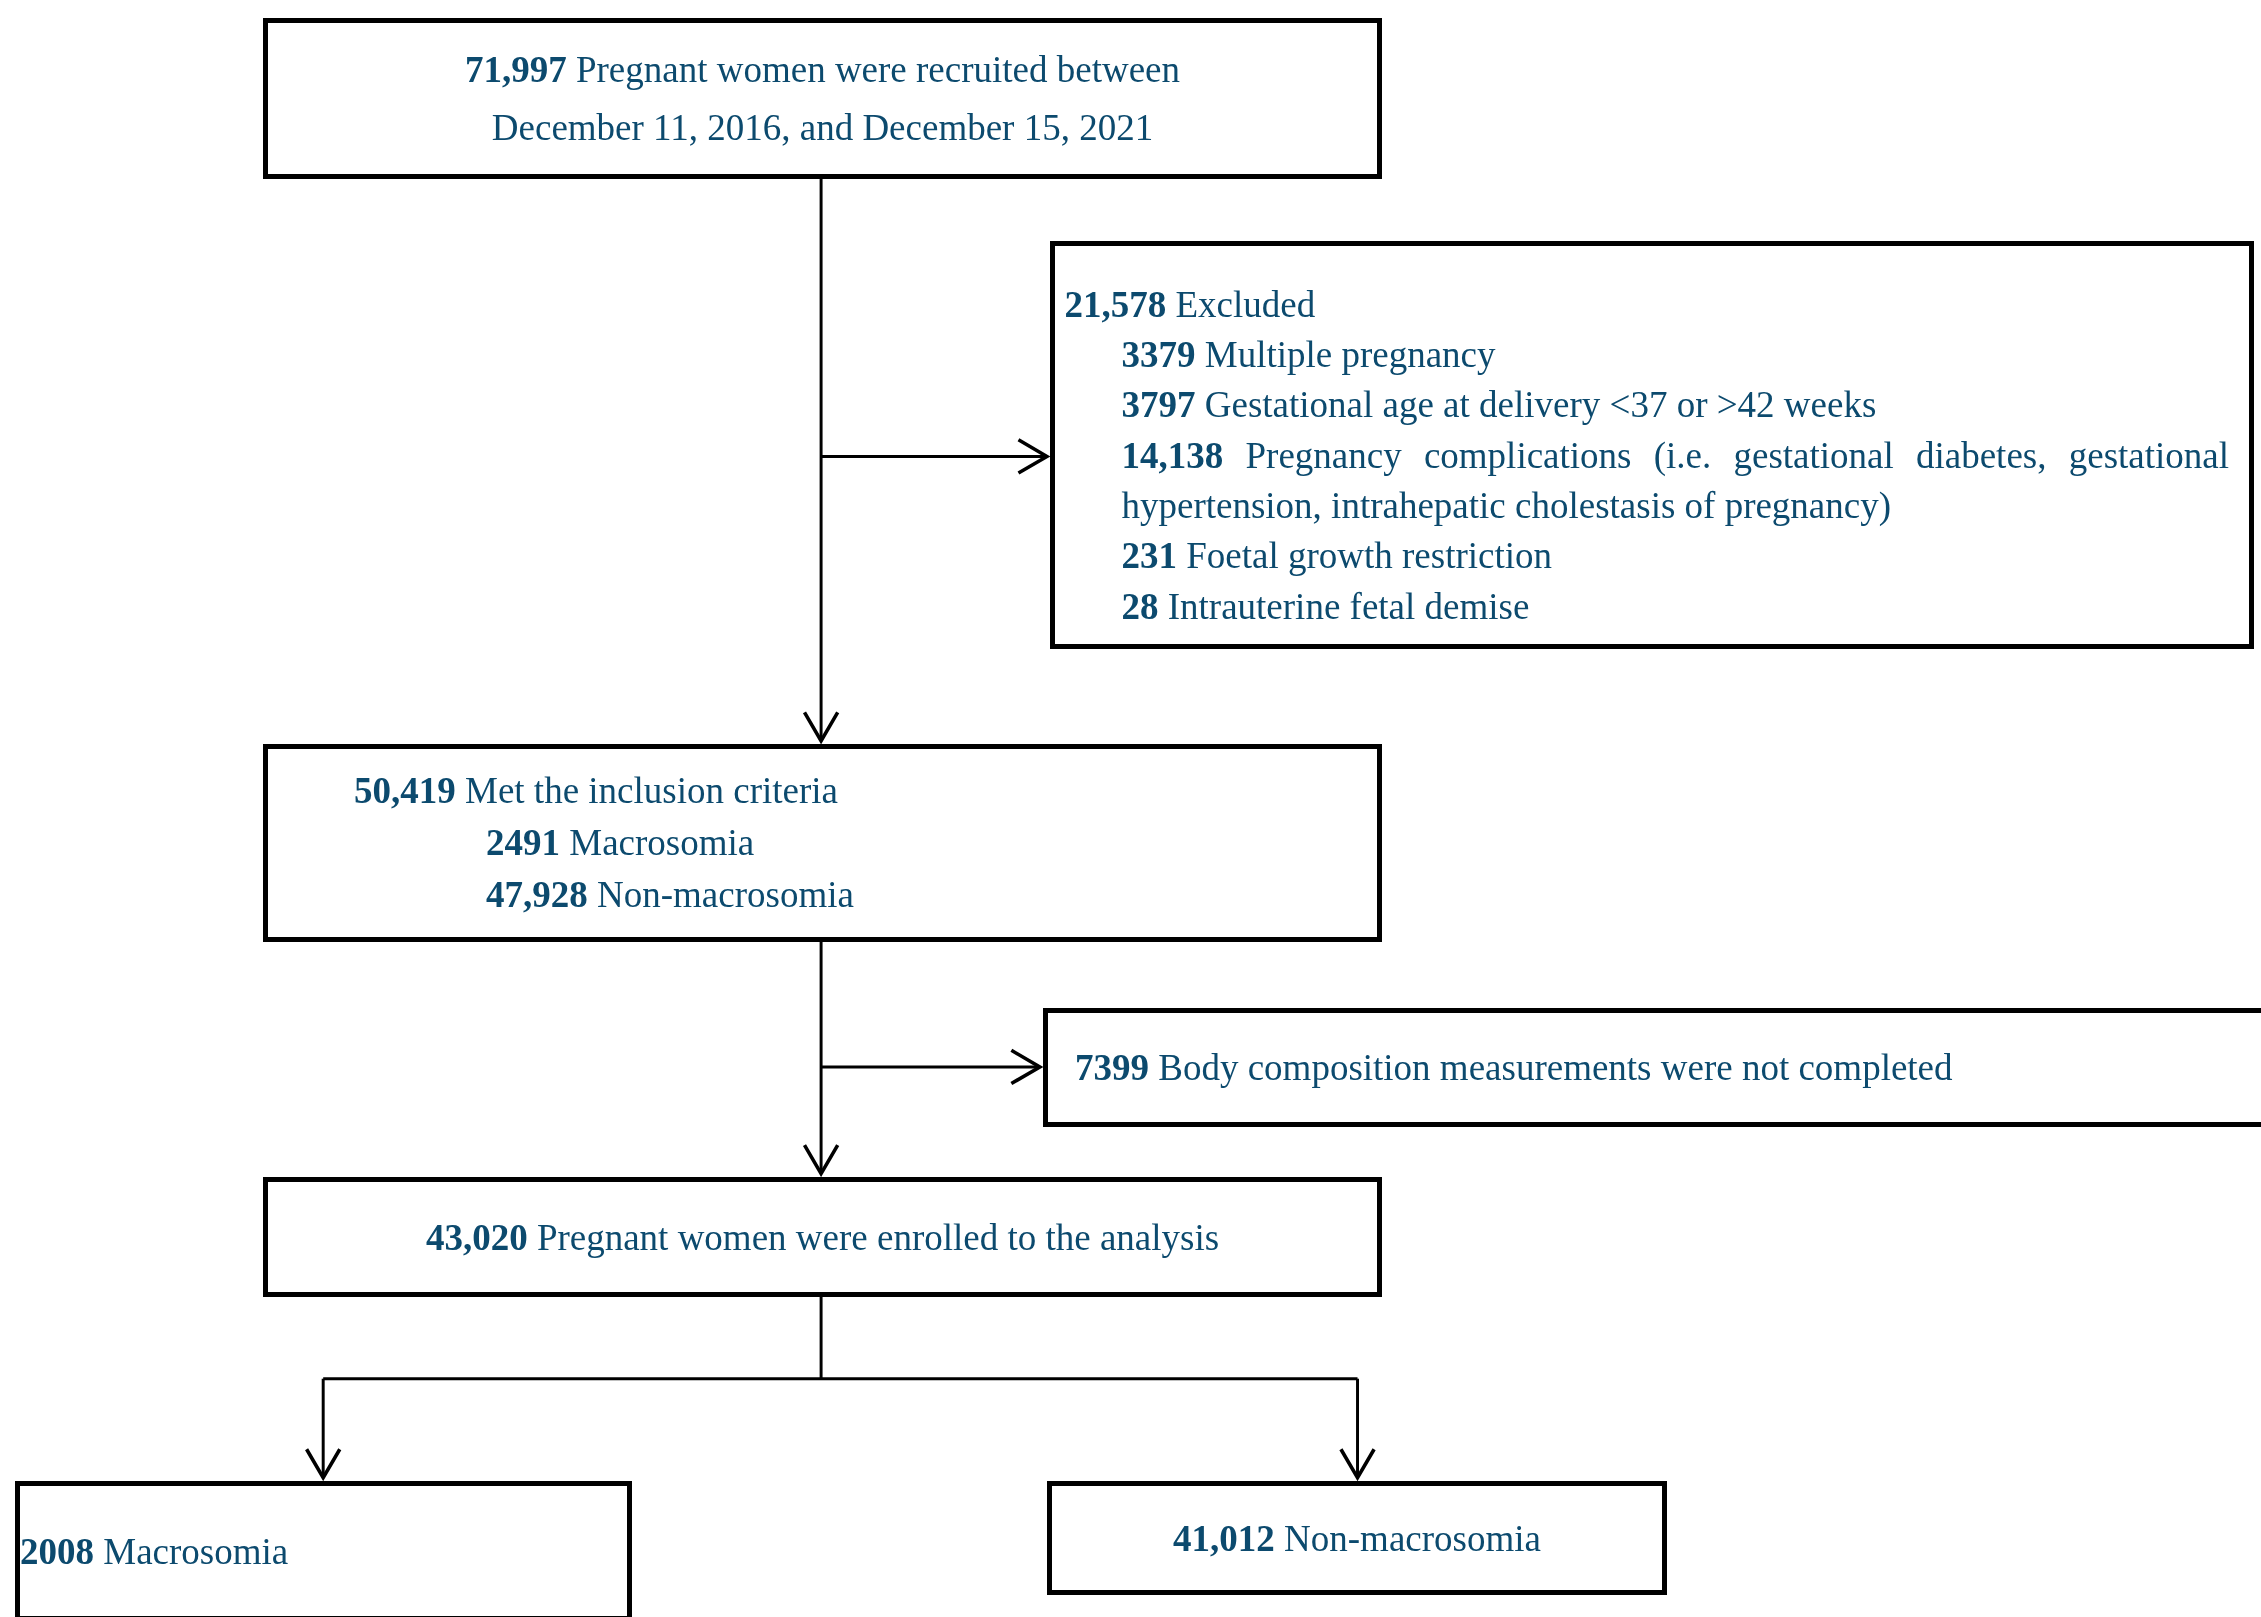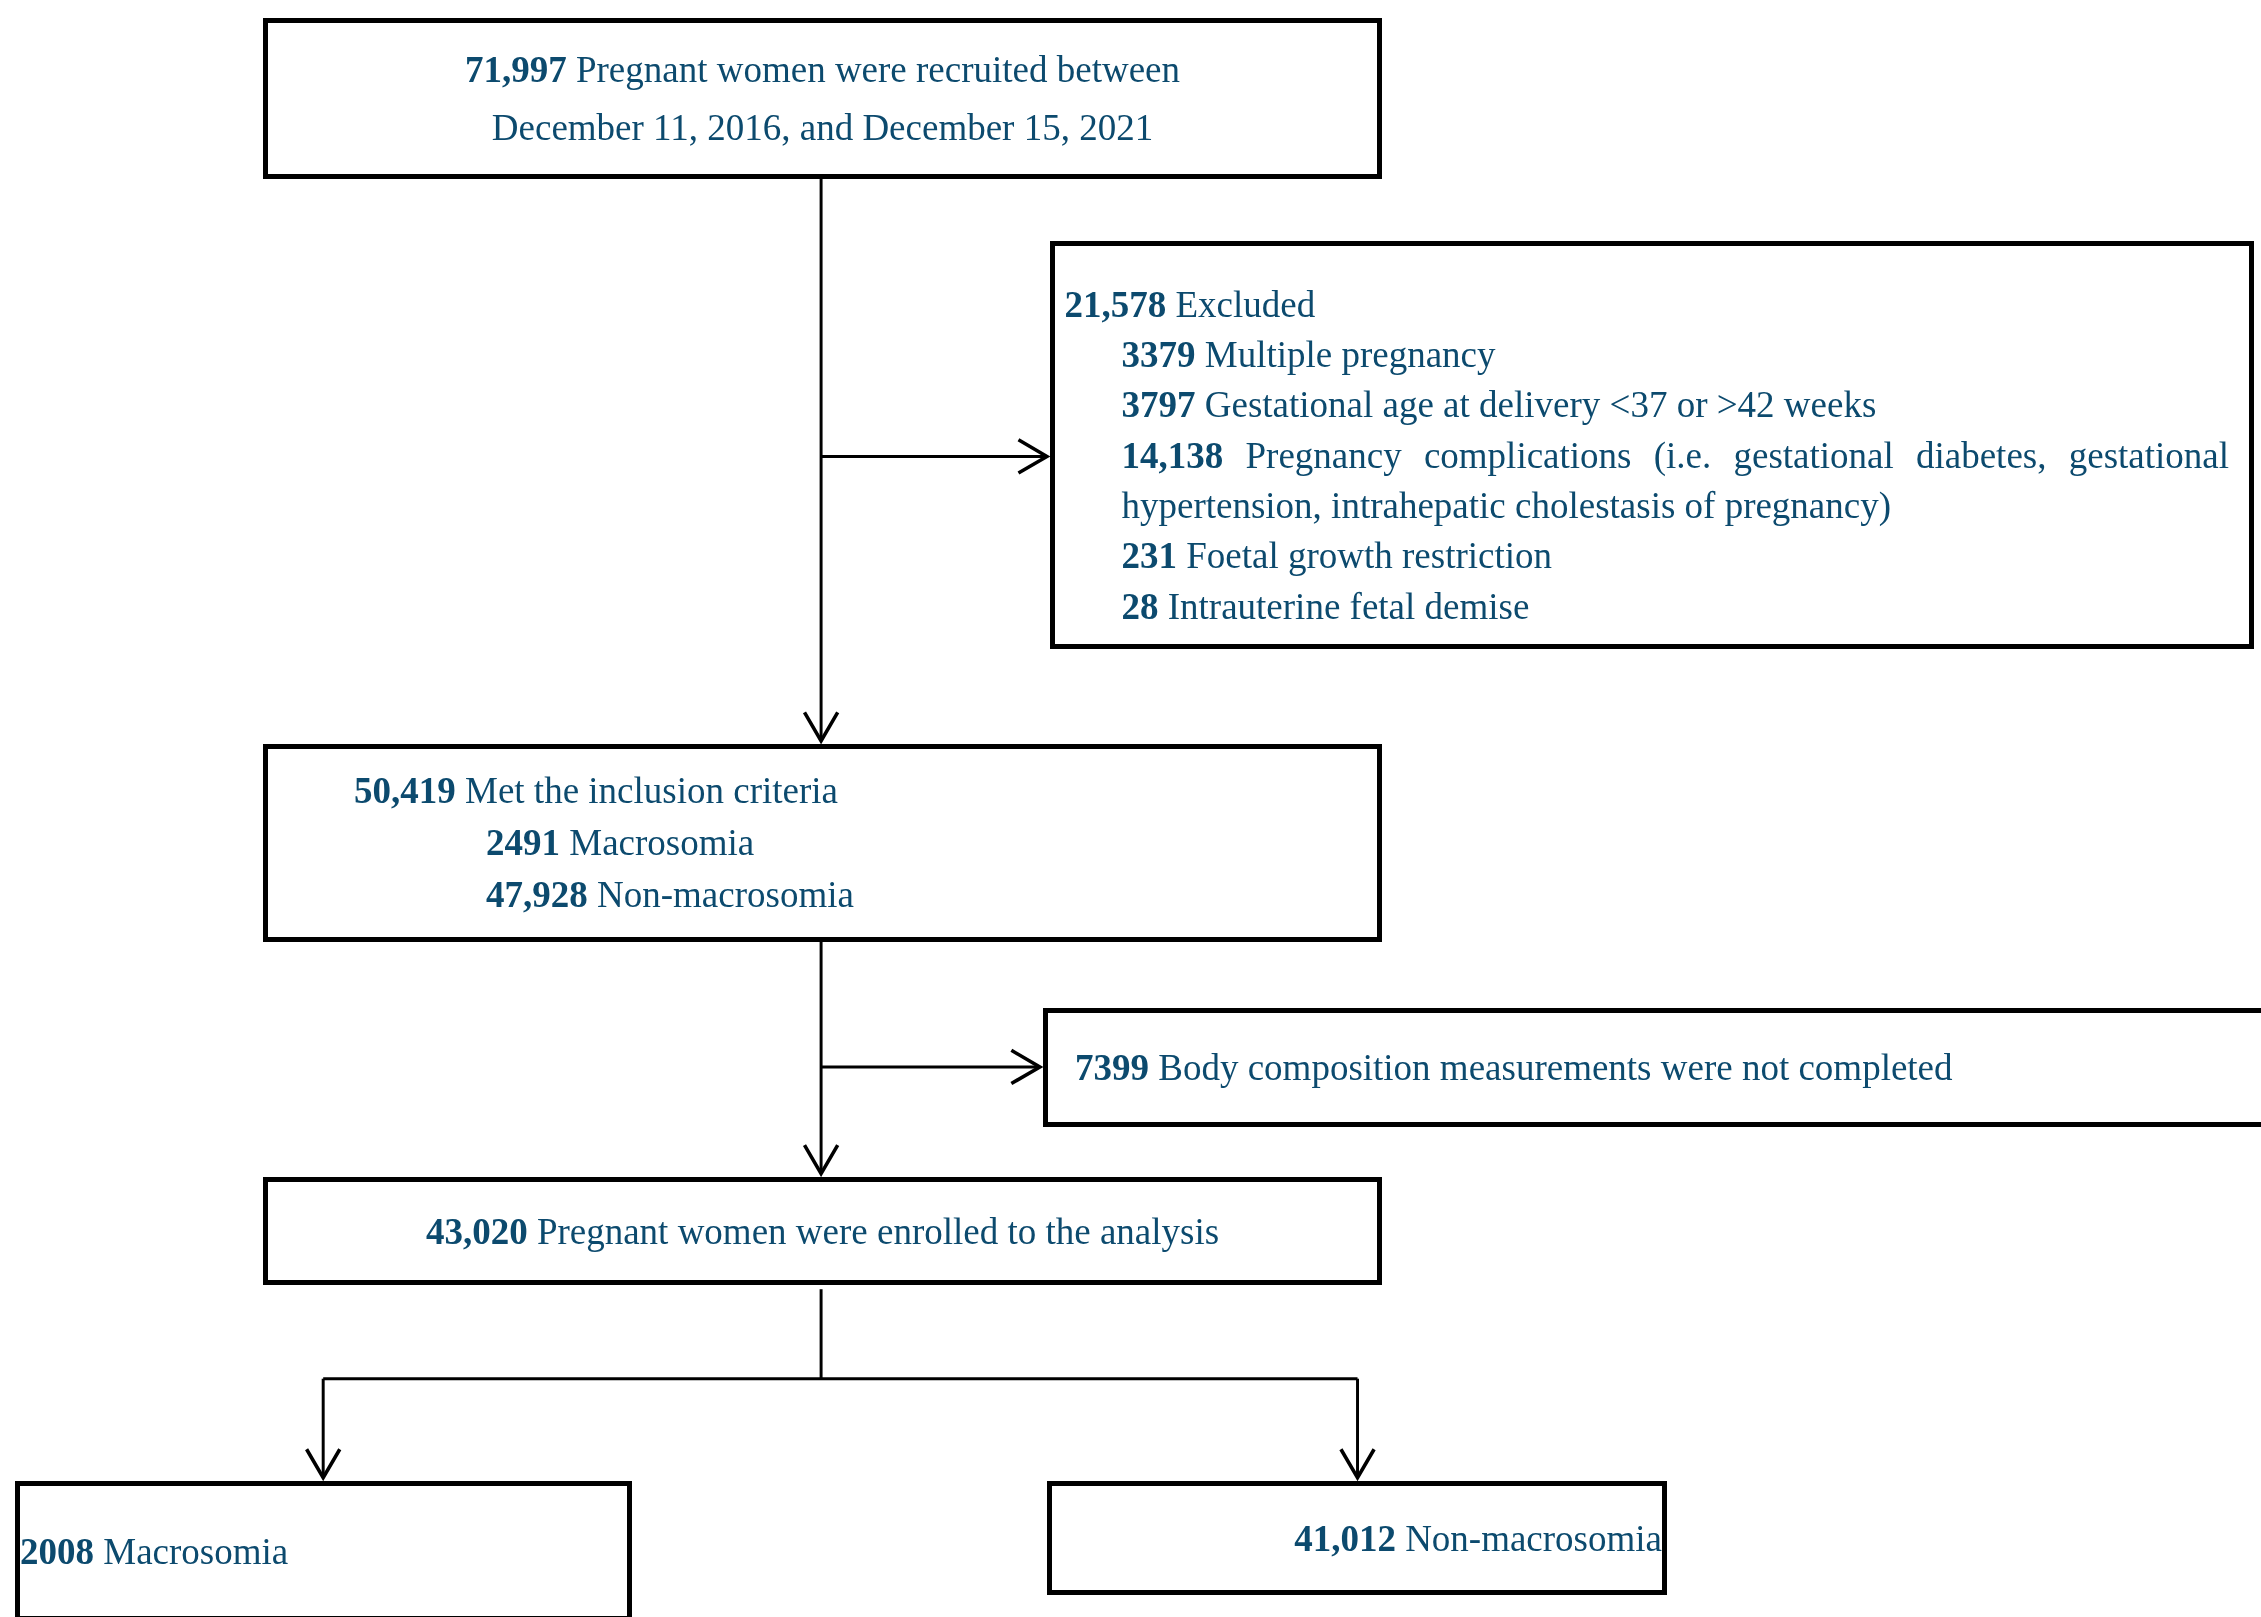--- a/index.html
+++ b/index.html
@@ -31,26 +31,26 @@
 
   
   #box-recruited   { left: 263px;  top: 18px;   width: 1119px; height: 161px;
                      align-items: center; text-align: center; line-height: 1.55; }
   #box-excluded    { left: 1050px; top: 241px;  width: 1204px; height: 408px;
                      justify-content: flex-end; padding: 16.6px 20px 12px 9.5px; line-height: 1.36; }
   #box-inclusion   { left: 263px;  top: 744px; width: 1119px; height: 198px;
                      padding-left: 86px; line-height: 1.4; }
   #box-bodycomp    { left: 1043px; top: 1008px; width: 1442px; height: 119px;
                      padding-left: 27px; }
-  #box-enrolled    { left: 263px;  top: 1177px; width: 1119px; height: 108px;
+  #box-enrolled    { left: 263px;  top: 1177px; width: 1119px; height: 120px;
                      align-items: center; text-align: center; }
   #box-macro       { left: 15px;   top: 1481px; width: 617px; height: 140px;
                      align-items: flex-start; text-align: center; }
   #box-nonmacro    { left: 1047px; top: 1481px; width: 620px; height: 114px;
-                     align-items: flex-end; text-align: center; }
+                     align-items: center; text-align: center; }
 
   .excl-item { margin-left: 57px; }
   .excl-item.wrap { white-space: normal; text-align: justify; }
   .incl-sub { margin-left: 132px; }
   .incl-sub.gap { }
 </style>
 </head>
 <body>
 
 <div id="canvas">

